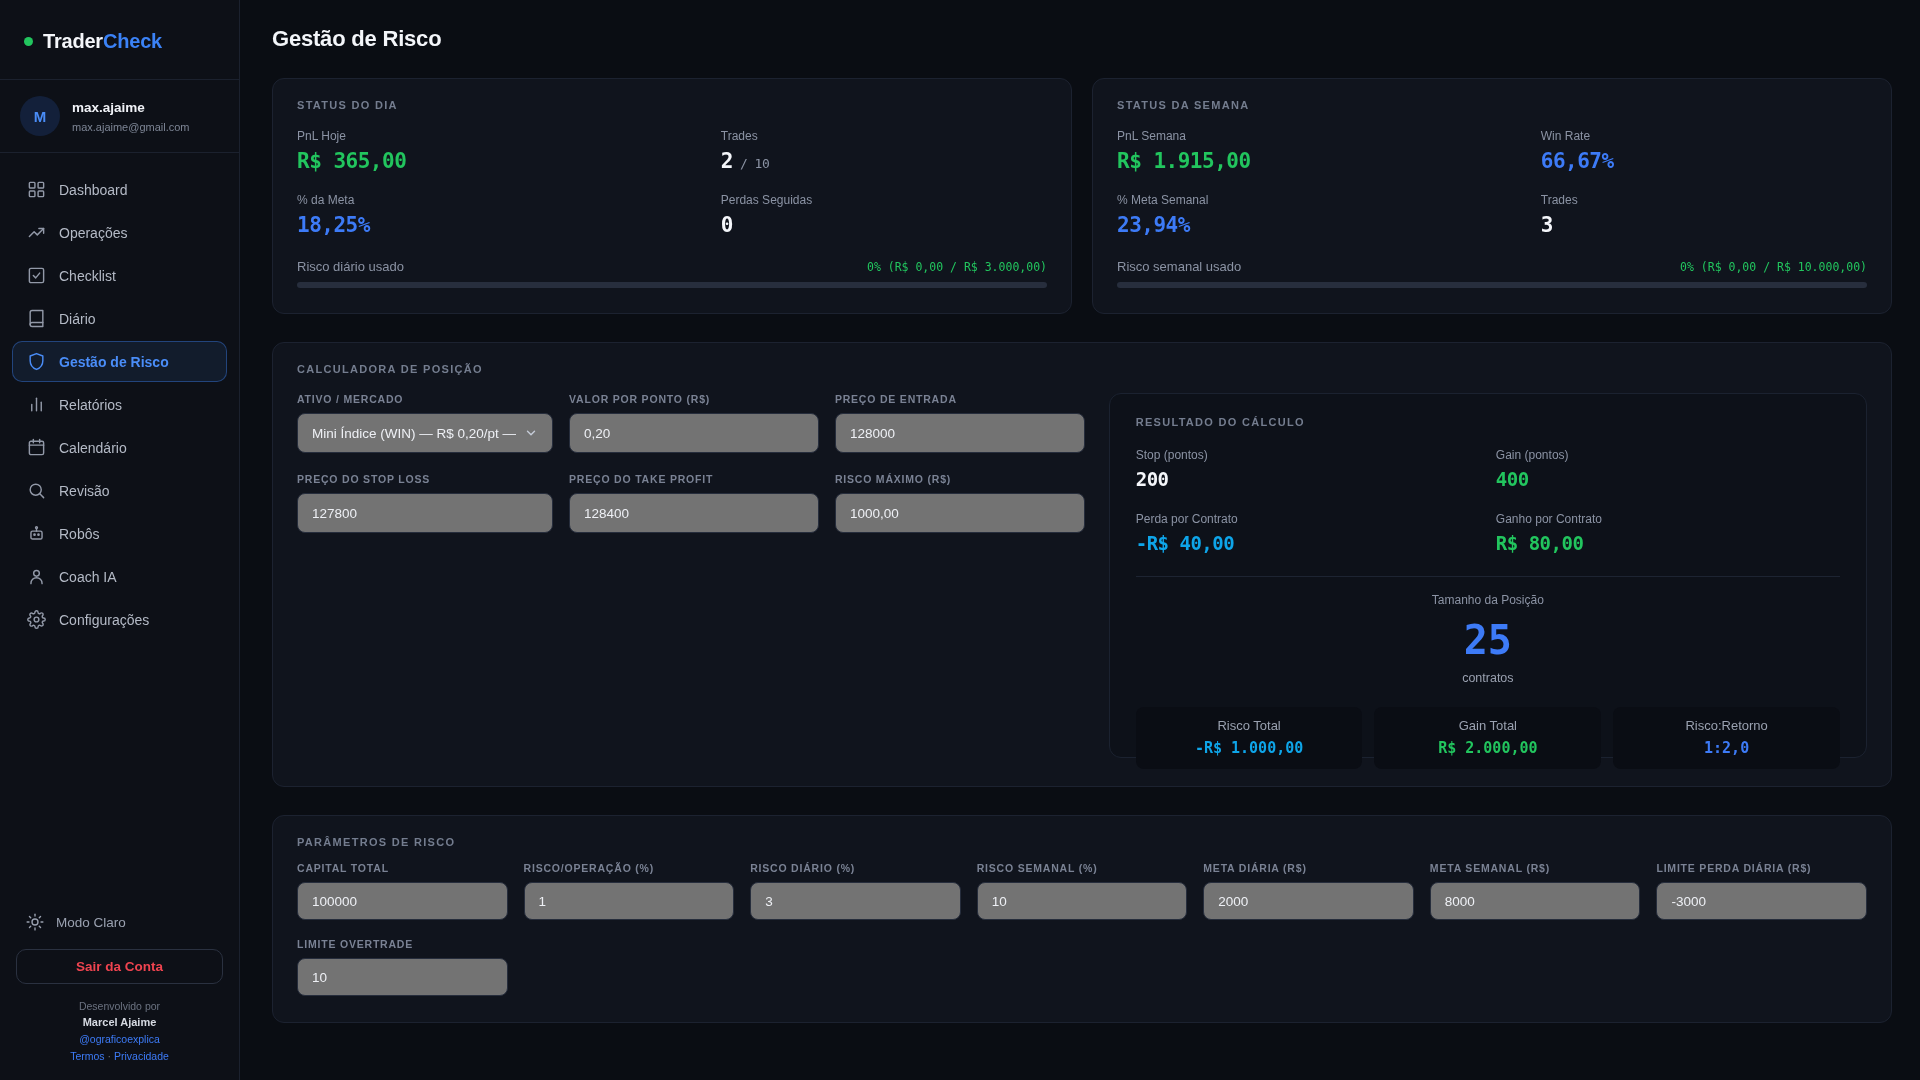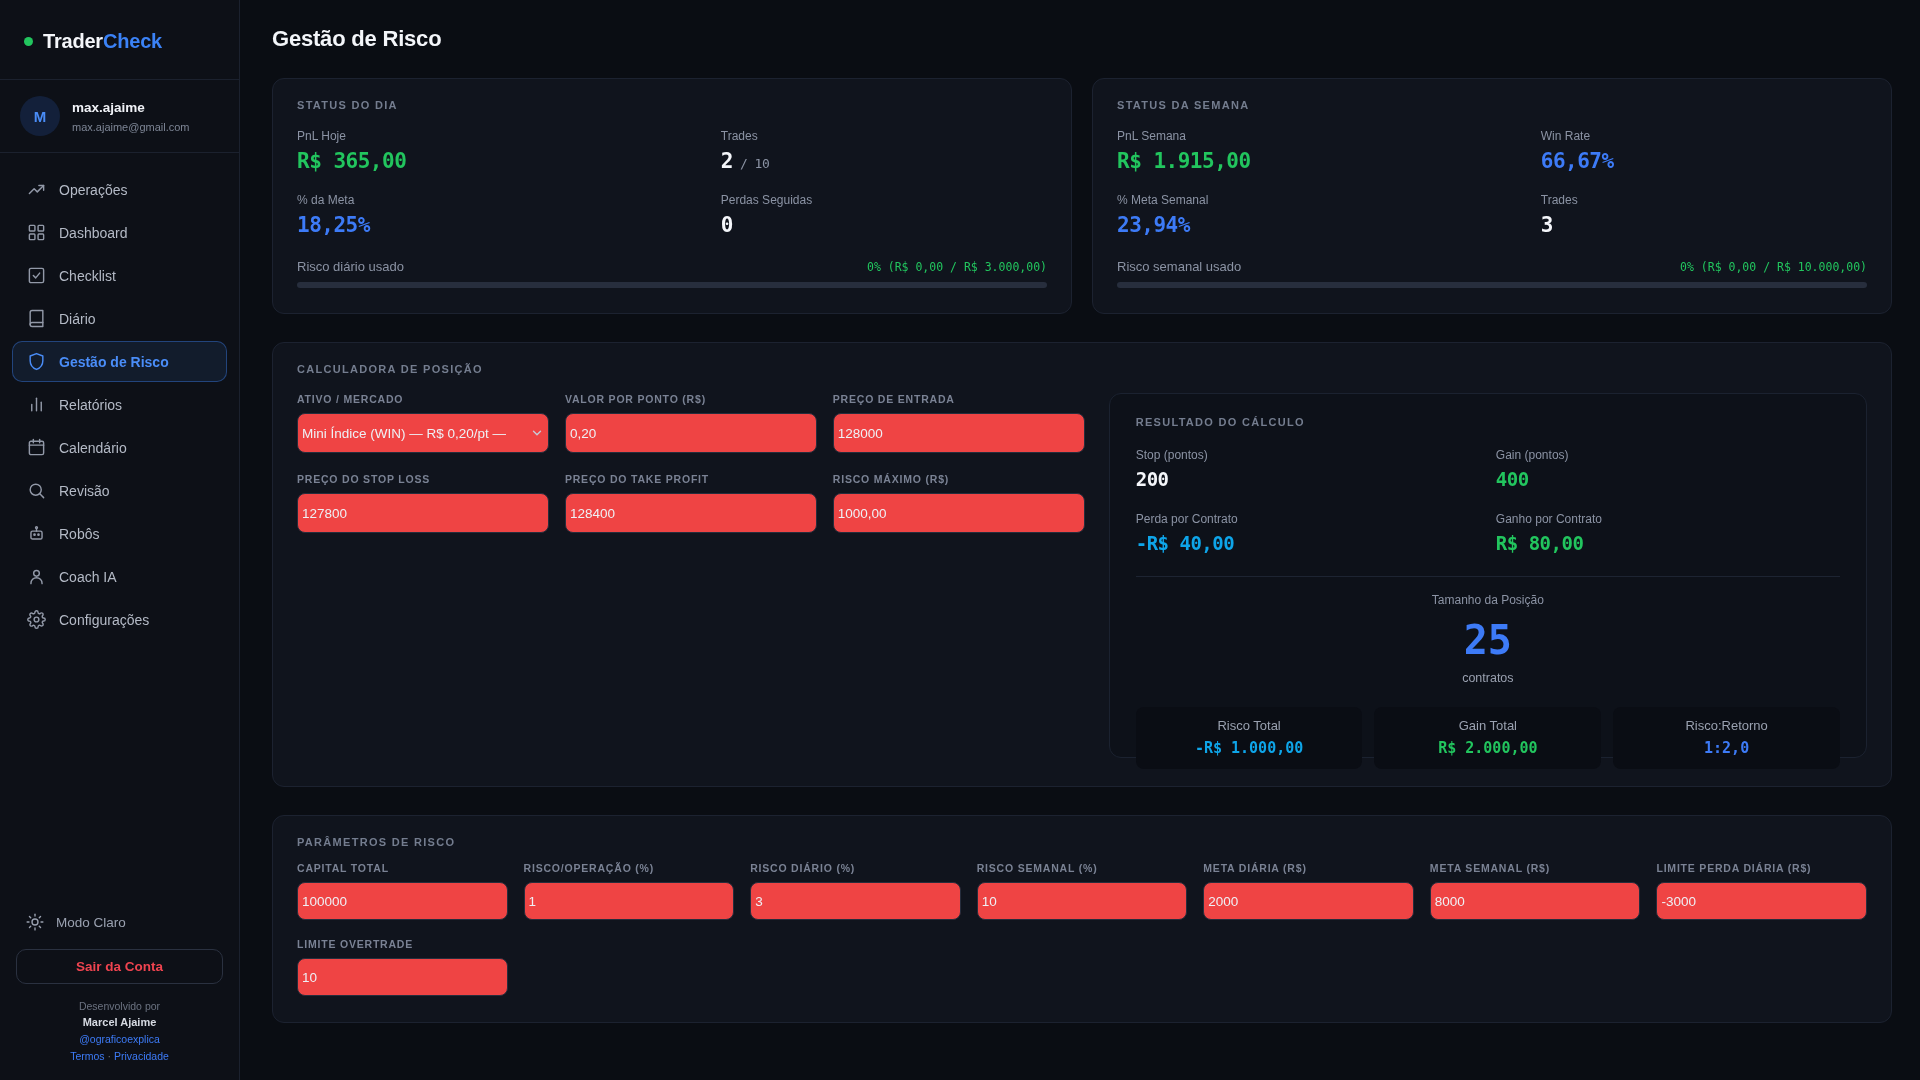--- a/index.html
+++ b/index.html
@@ -62,22 +62,22 @@
   .risk-label { font-size:13px; color:#8b93a4; }
   .risk-info { font-family:"DejaVu Sans Mono", monospace; font-size:11.5px; color:#22c55e; }
   .progress-track { height:6px; border-radius:3px; background:#272e3d; overflow:hidden; }
   .progress-fill { height:100%; background:#22c55e; border-radius:3px; }
 
   
   .calc-card { padding:20px 24px 24px; margin-bottom:28px; height:445px; }
   .calc-body { display:flex; gap:24px; margin-top:18px; height:calc(100% - 34px); }
   .calc-form { flex:1; display:grid; grid-template-columns:repeat(3,1fr); gap:20px 16px; align-content:start; }
   .field-label { font-size:10.5px; font-weight:700; letter-spacing:0.8px; color:#7a8294; margin-bottom:8px; }
-  .text-input, .select-box { width:100%; height:40px; background:#ef4444; border:1px solid #262d3c;
-      border-radius:8px; color:#eef0f5; font-size:13.5px; padding:0 4px;
+  .text-input, .select-box { width:100%; height:40px; background:#737373; border:1px solid #262d3c;
+      border-radius:8px; color:#eef0f5; font-size:13.5px; padding:0 14px;
       font-family:"Liberation Sans", sans-serif; }
   .select-box { display:flex; align-items:center; justify-content:space-between; cursor:pointer; }
   .select-box .sel-text { white-space:nowrap; overflow:hidden; text-overflow:ellipsis; }
   .select-box svg { width:14px; height:14px; color:#c6ccd8; flex:0 0 auto; margin-left:8px; }
 
   .result-panel { width:48.3%; background:#0d1119; border:1px solid #1b2230; border-radius:12px;
                   padding:22px 26px; }
   .result-grid { display:grid; grid-template-columns:1fr 1fr; gap:22px 16px; margin-top:20px; }
   .result-value { font-family:"DejaVu Sans Mono", monospace; font-weight:700; font-size:19px; letter-spacing:-0.5px; }
   .result-divider { border-top:1px solid #1d2432; margin:22px 0 16px; }
@@ -113,36 +113,36 @@
       <div>
         <div class="user-name">max.ajaime</div>
         <div class="user-email">max.ajaime@gmail.com</div>
       </div>
     </div>
 
     <nav class="nav">
       <div class="nav-item">
         <span class="nicon">
             <svg viewBox="0 0 24 24" fill="none" stroke="currentColor" stroke-width="1.8" stroke-linecap="round" stroke-linejoin="round">
-              <polyline points="3 17 9 11 13 15 21 7"></polyline>
-              <polyline points="15 7 21 7 21 13"></polyline>
-            </svg>
-          </span>
-        <span>Operações</span>
-      </div>
-      <div class="nav-item">
-        <span class="nicon">
-            <svg viewBox="0 0 24 24" fill="none" stroke="currentColor" stroke-width="1.8" stroke-linecap="round" stroke-linejoin="round">
               <rect x="3" y="3" width="7" height="7" rx="1"></rect>
               <rect x="14" y="3" width="7" height="7" rx="1"></rect>
               <rect x="3" y="14" width="7" height="7" rx="1"></rect>
               <rect x="14" y="14" width="7" height="7" rx="1"></rect>
             </svg>
           </span>
         <span>Dashboard</span>
+      </div>
+      <div class="nav-item">
+        <span class="nicon">
+            <svg viewBox="0 0 24 24" fill="none" stroke="currentColor" stroke-width="1.8" stroke-linecap="round" stroke-linejoin="round">
+              <polyline points="3 17 9 11 13 15 21 7"></polyline>
+              <polyline points="15 7 21 7 21 13"></polyline>
+            </svg>
+          </span>
+        <span>Operações</span>
       </div>
       <div class="nav-item">
         <span class="nicon">
             <svg viewBox="0 0 24 24" fill="none" stroke="currentColor" stroke-width="1.8" stroke-linecap="round" stroke-linejoin="round">
               <rect x="3" y="3" width="18" height="18" rx="2"></rect>
               <polyline points="8 12 11 15 16 9"></polyline>
             </svg>
           </span>
         <span>Checklist</span>
       </div>

